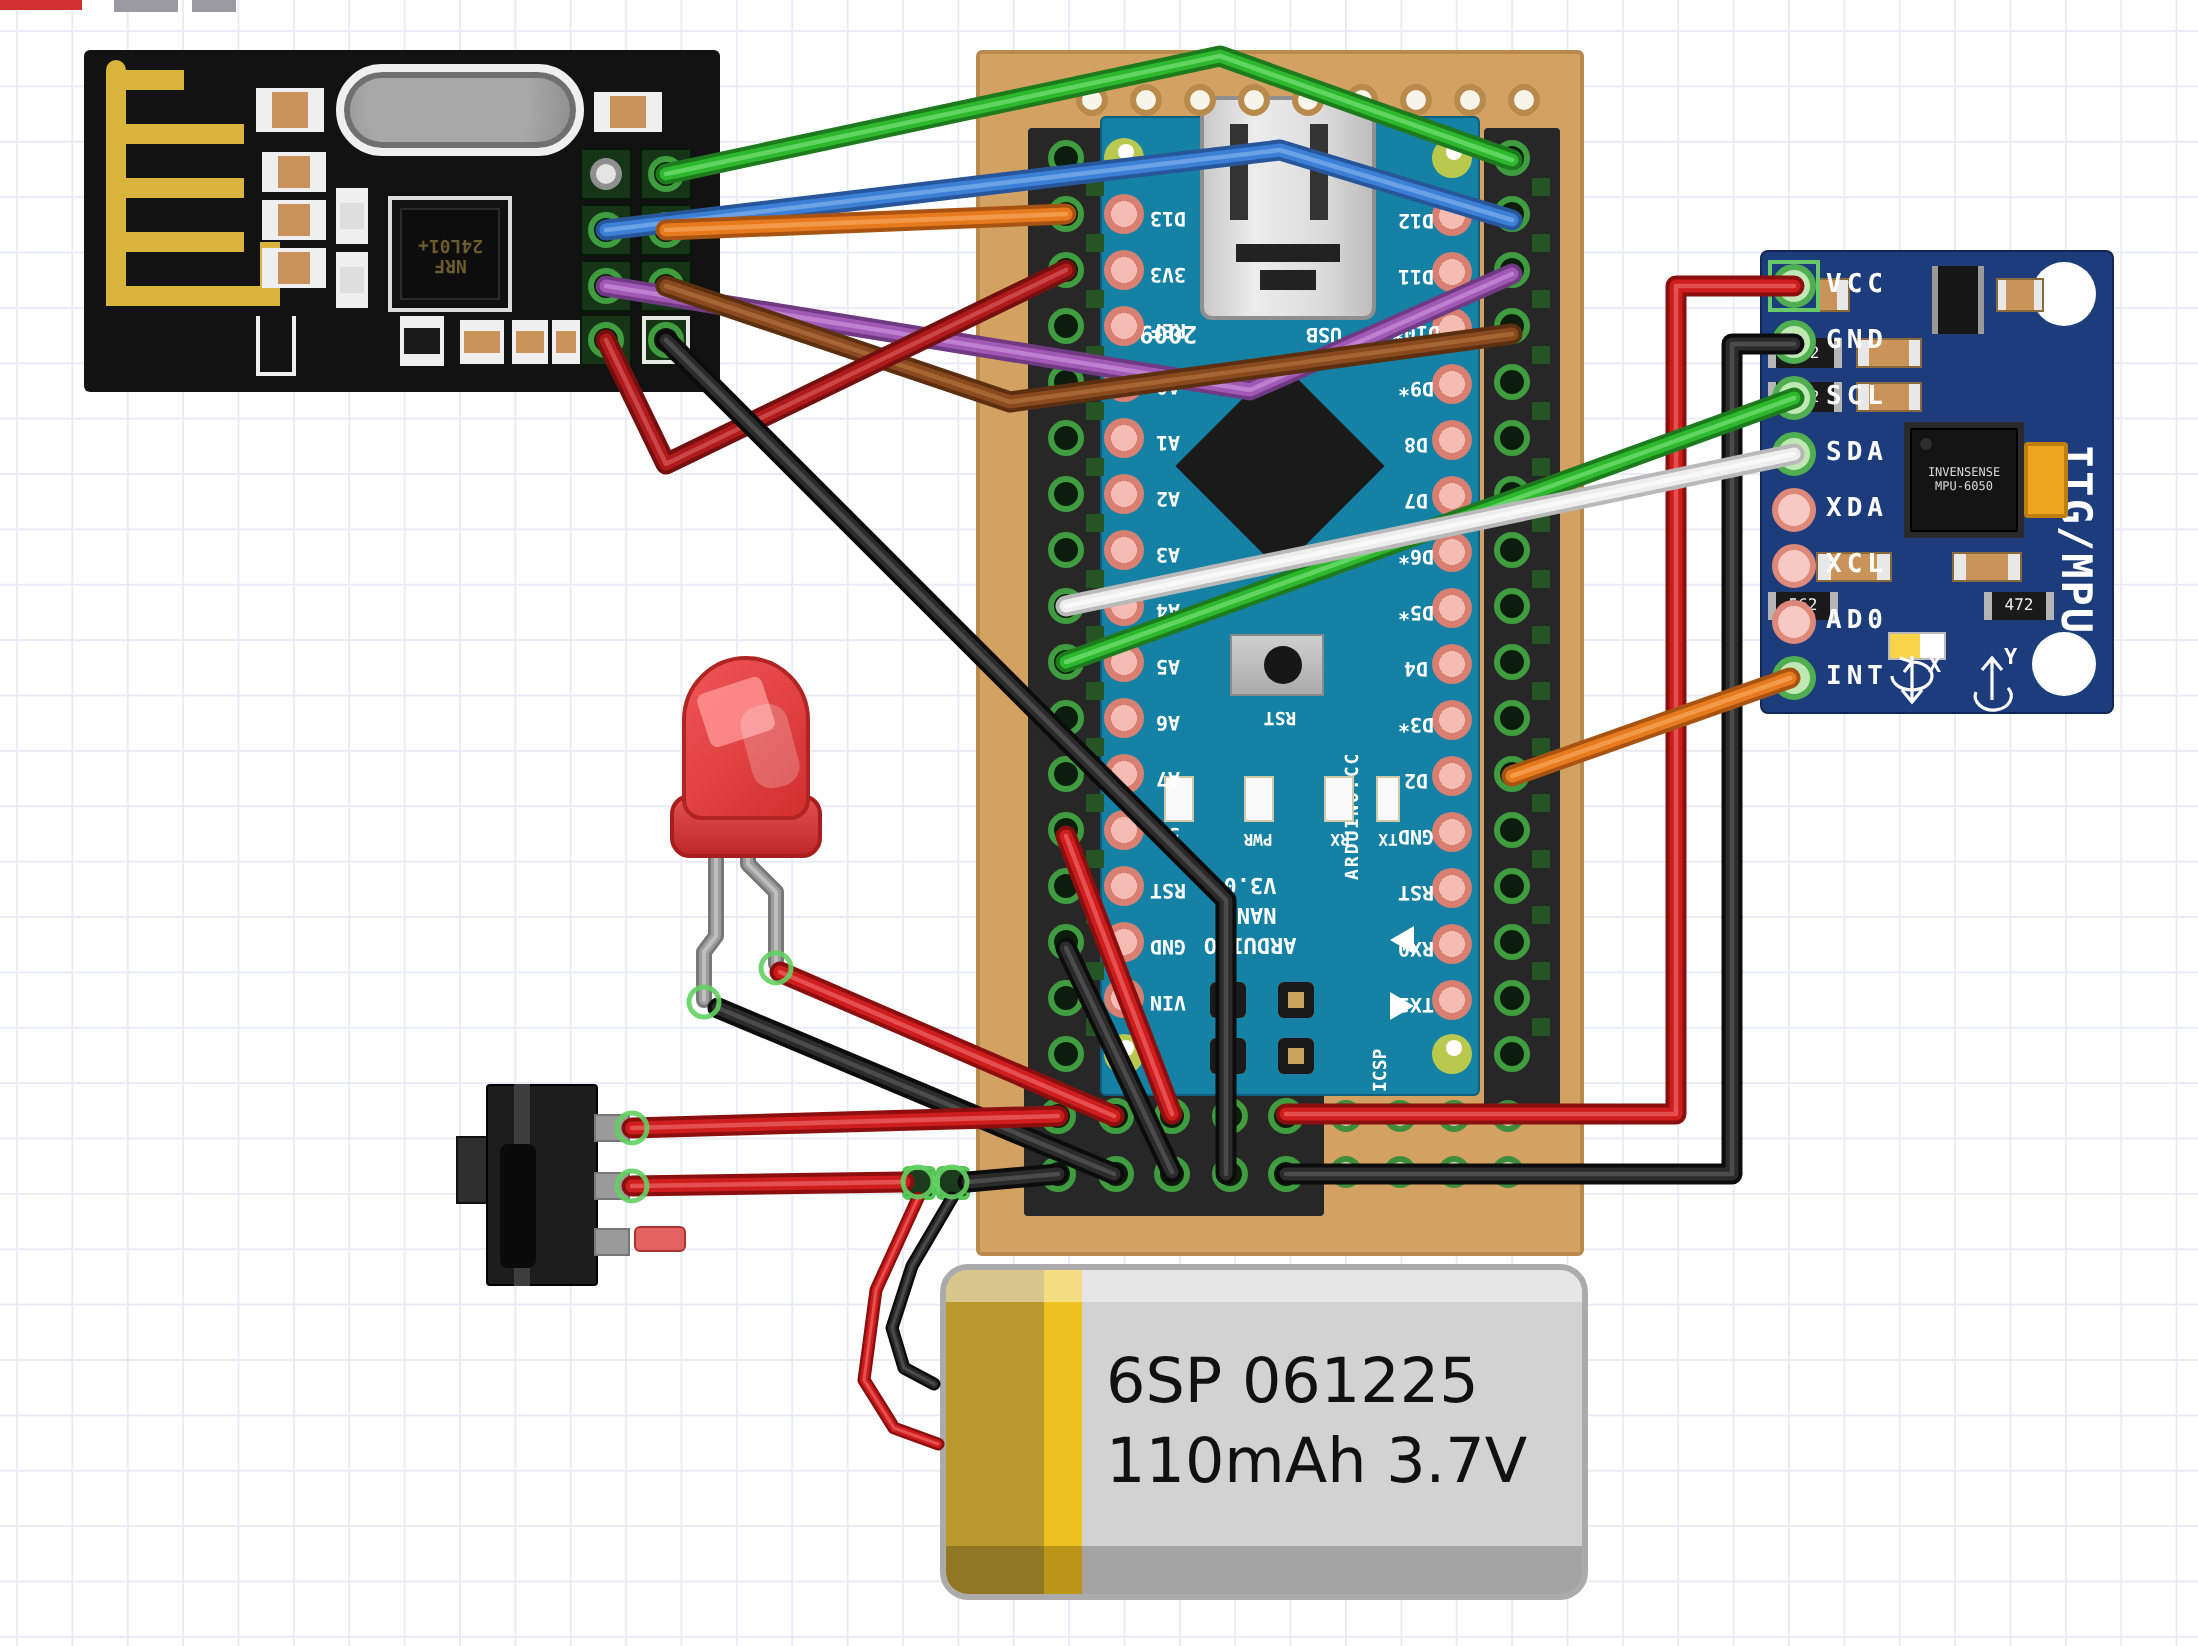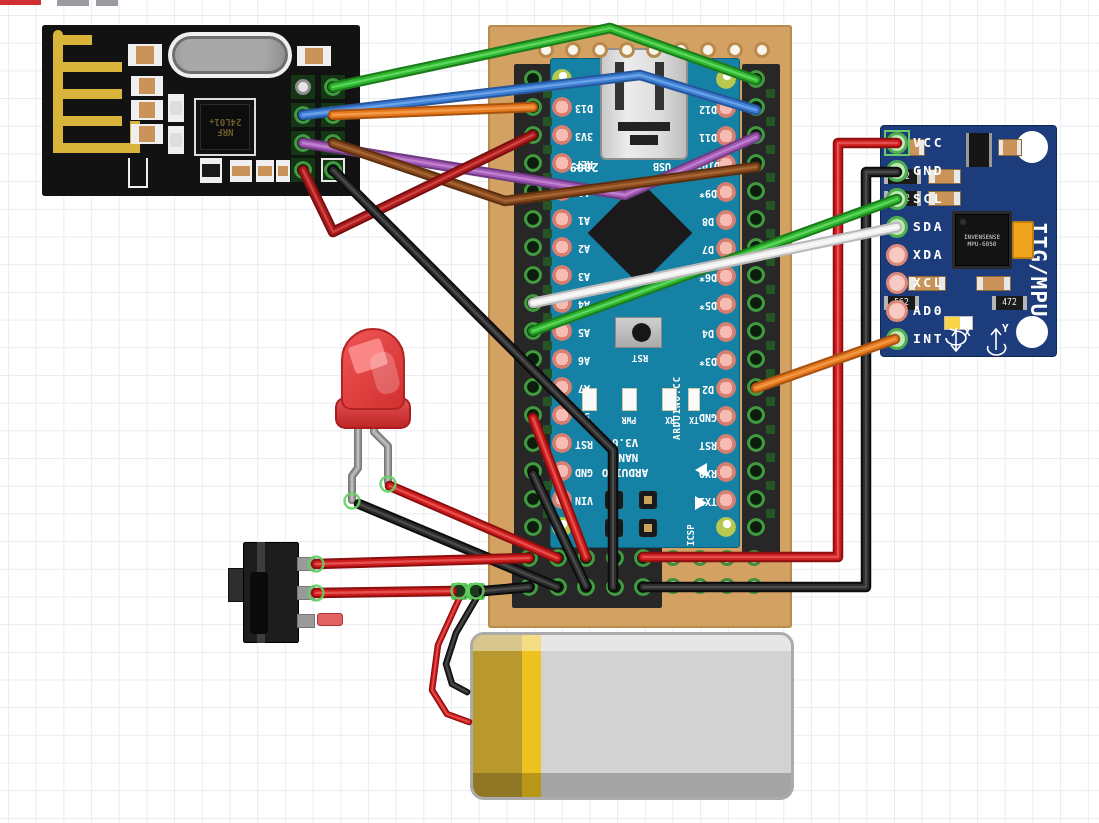--- a/index.html
+++ b/index.html
@@ -123,20 +123,24 @@
     <div class="abs" style="left:69px;top:44px;width:18px;height:14px;background:#9a9a9a;border:1px solid #777;"></div>
     <div class="abs" style="left:69px;top:72px;width:18px;height:14px;background:#9a9a9a;border:1px solid #777;"></div>
     <div class="abs" style="left:89px;top:71px;width:26px;height:13px;background:rgba(220,60,60,.8);border:1px solid #a33;border-radius:3px;"></div>
   </div>
 
   <div class="abs" style="left:470px;top:632px;width:324px;height:168px;border-radius:14px;border:3px solid #ababab;overflow:hidden;background:#d2d2d2;">
     <div class="abs" style="left:0;top:0;width:49px;height:168px;background:#b9992e;"></div>
     <div class="abs" style="left:49px;top:0;width:19px;height:168px;background:#edc11f;"></div>
     <div class="abs" style="left:0;top:0;width:324px;height:16px;background:rgba(255,255,255,.45);"></div>
     <div class="abs" style="left:0;top:138px;width:324px;height:30px;background:rgba(0,0,0,.22);"></div>
+    <div class="abs" style="left:80px;top:36px;width:240px;color:#111;font-family:'DejaVu Sans',sans-serif;font-size:31px;line-height:40px;">
+      <div>6SP 061225</div>
+      <div>110mAh 3.7V</div>
+    </div>
   </div>
 
   <div class="abs" id="mpu-board" style="left:880px;top:125px;width:177px;height:232px;background:#1d3c7c;border:1px solid #122653;border-radius:4px;"></div>
   <div class="abs" style="left:1016px;top:131px;width:32px;height:32px;border-radius:50%;background:#fff;"></div>
   <div class="abs" style="left:1016px;top:316px;width:32px;height:32px;border-radius:50%;background:#fff;"></div>
   <div class="abs lbl" style="left:1026px;top:222px;width:24px;height:112px;writing-mode:vertical-rl;font-size:21px;letter-spacing:1px;">ITG/MPU</div>
 
   <div class="abs" style="left:966px;top:133px;width:26px;height:34px;background:#161616;border-left:3px solid #999;border-right:3px solid #999;"></div>
   <div class="abs" style="left:893px;top:139px;width:32px;height:17px;background:linear-gradient(90deg,#e8e8e8 0 18%,#c9935a 18% 82%,#e8e8e8 82%);border:1px solid #8a6a3a;"></div>
   <div class="abs" style="left:998px;top:139px;width:24px;height:17px;background:linear-gradient(90deg,#e8e8e8 0 18%,#c9935a 18% 82%,#e8e8e8 82%);border:1px solid #8a6a3a;"></div>

